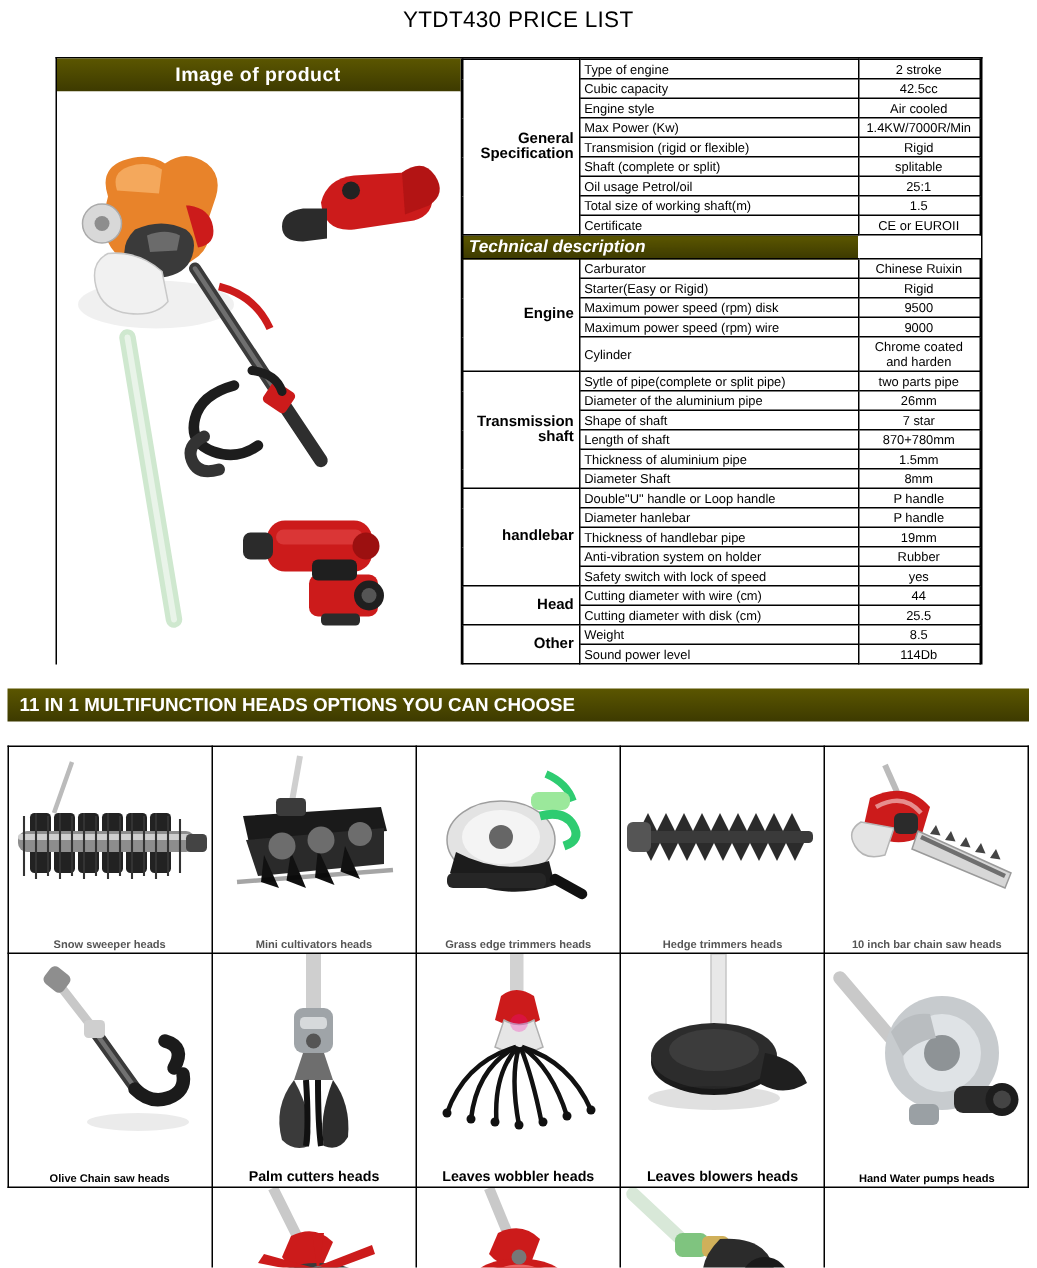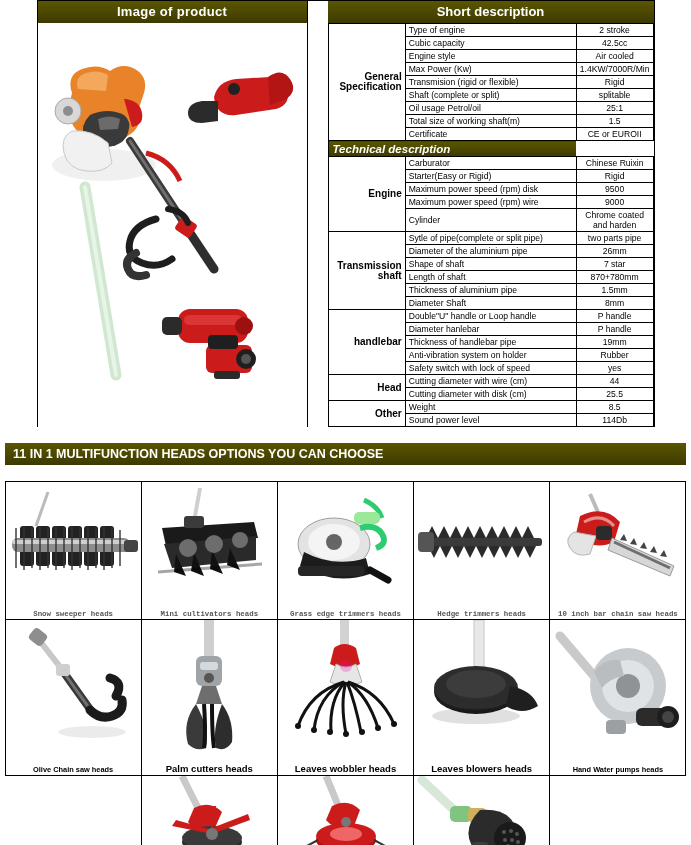--- a/index.html
+++ b/index.html
@@ -21,24 +21,23 @@
     text-align: center;
     font-size: 15px;
     font-weight: normal;
     padding: 5px 0 4px 0;
     letter-spacing: 0.2px;
   }
   
   .top-wrap {
     display: flex;
     width: 618px;
-    margin: 0 auto;
+    margin: 12px auto;
     border: 1px solid #000;
     border-bottom: none;
-    gap: 20px;
   }
   .left-col {
     width: 270px;
     border-right: 1px solid #000;
     display: flex;
     flex-direction: column;
   }
   .right-col {
     width: 409px;
     display: flex;
@@ -128,31 +127,32 @@
     position: absolute;
     left: 0; right: 0; bottom: 0;
     text-align: center;
     font-size: 7.4px;
     font-weight: bold;
     padding-bottom: 1px;
     white-space: nowrap;
     overflow: hidden;
   }
   .cell-cap.big { font-size: 9.5px; }
-  .cell-cap.grey { color: #555; font-family: Liberation Mono, monospace; }
+  .cell-cap.grey { color: #555; }
   .row2 .cellwrap { height: 155px; }
   .row2 .cell-img { height: 136px; }
   .row3 .cellwrap { height: 115px; }
   .row3 .cell-img { height: 98px; }
 </style>
 </head>
 <body>
 
 <div id="page">
 
+  <div class="doc-title">YTDT430 PRICE LIST</div>
 
   <div class="top-wrap">
 
     <div class="left-col">
       <div class="band left-band">Image of   product</div>
       <div class="photo-area">
         <svg width="269" height="370" viewBox="0 0 269 370">
 
           <ellipse cx="66" cy="142" rx="52" ry="16" fill="#000" opacity="0.06"></ellipse>
 
@@ -204,21 +204,20 @@
             <rect x="2" y="-10" width="30" height="14" rx="4" fill="#1f1f1f"></rect>
             <circle cx="40" cy="14" r="10" fill="#1f1f1f"></circle>
             <circle cx="40" cy="14" r="5" fill="#555"></circle>
             <rect x="8" y="26" width="26" height="8" rx="3" fill="#2b2b2b"></rect>
           </g>
         </svg>
       </div>
     </div>
 
     <div class="right-col">
-      <div class="band">Short description</div>
       <table class="spec">
         <tbody id="spec-body">
             <tr>
               <td class="grp" rowspan="9">General Specification</td>
               <td class="lbl">Type of engine</td>
               <td class="val">2 stroke</td>
             </tr>
             <tr>
               <td class="lbl">Cubic capacity</td>
               <td class="val">42.5cc</td>

